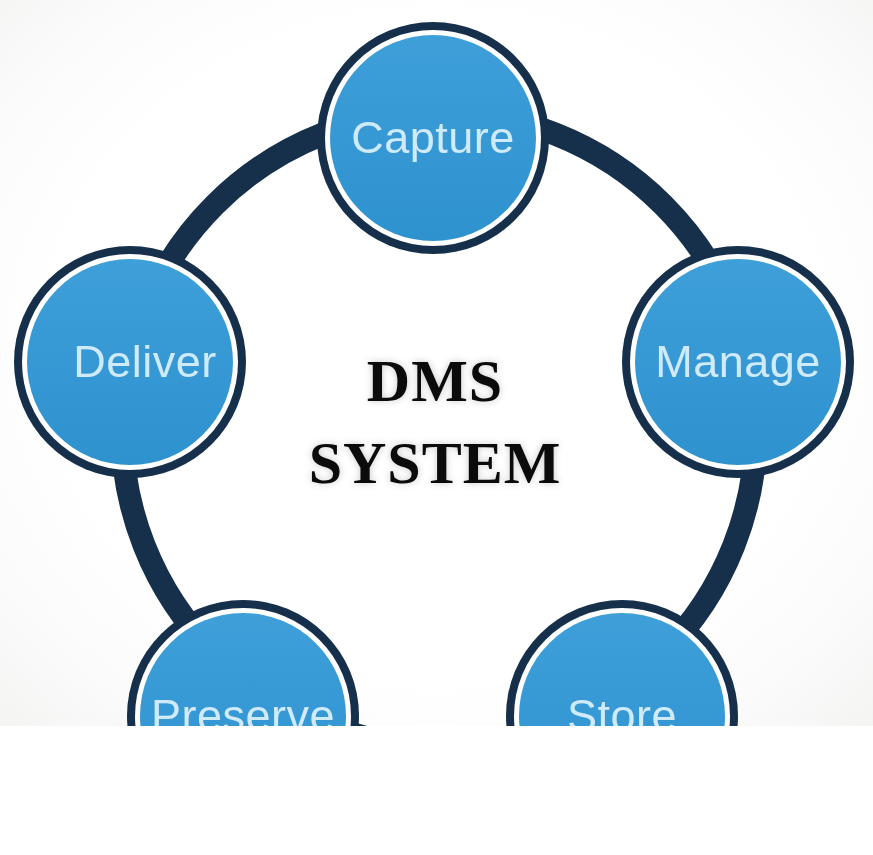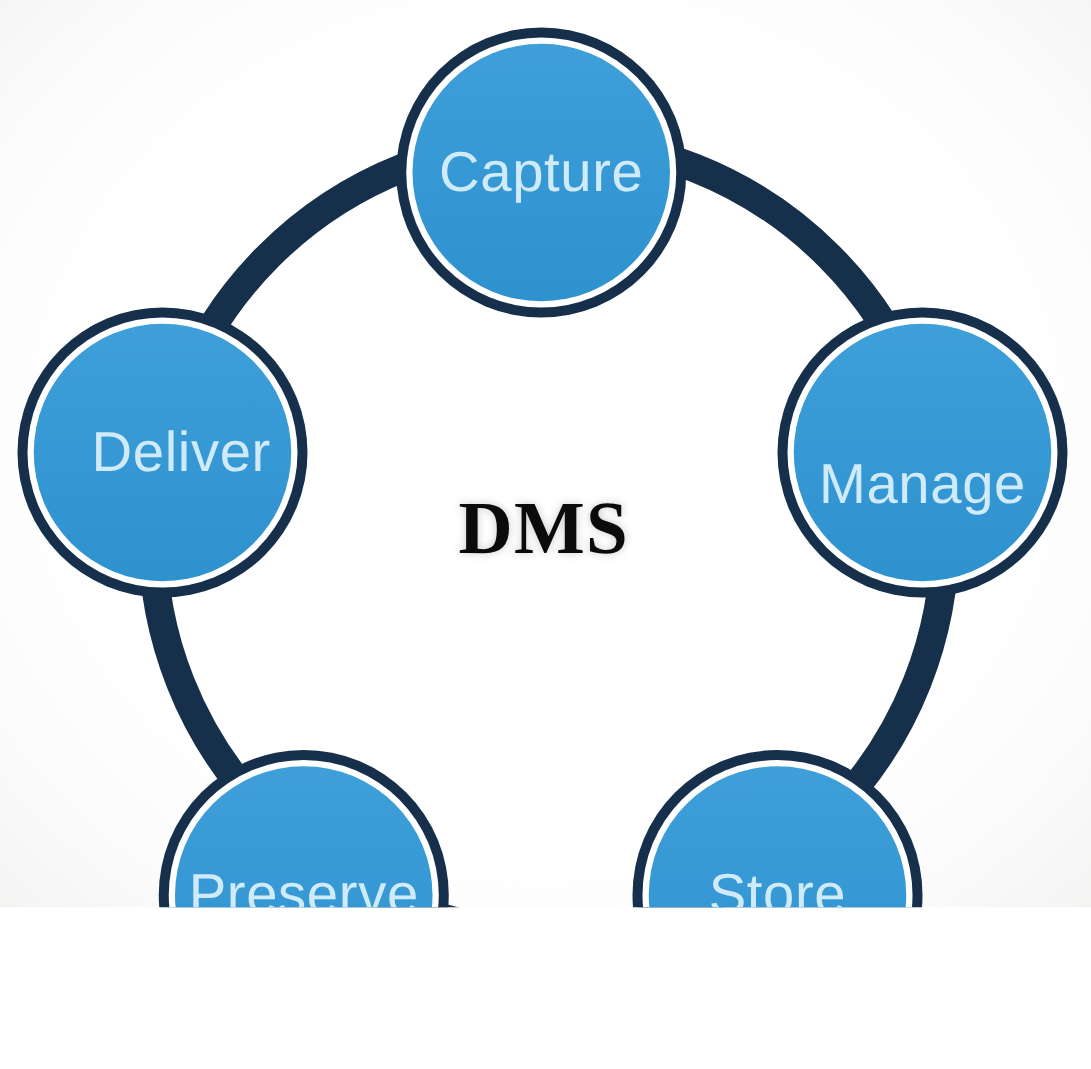--- a/index.html
+++ b/index.html
@@ -114,25 +114,26 @@
 
     <g>
       <circle class="node-outer" cx="130" cy="362" r="116"></circle>
       <circle class="node-gap" cx="130" cy="362" r="108"></circle>
       <circle class="node-fill" cx="130" cy="362" r="103"></circle>
     </g>
   </svg>
 
   <div class="node-label" style="left:433px; top:138px;">Capture</div>
 
-  <div class="node-label" style="left:738px; top:362px;margin-top:26px;">Manage</div>
+  <div class="node-label" style="left:738px; top:362px;">Manage</div>
 
   <div class="node-label" style="left:243px; top:716px;">Preserve</div>
 
   <div class="node-label" style="left:622px; top:716px;">Store</div>
 
   <div class="node-label" style="left:130px; top:362px;margin-left:15px;">Deliver</div>
 
   <div class="center-title">
     <span class="title-line">DMS</span>
+    <span class="title-line">SYSTEM</span>
   </div>
 
 </div>
 
 </body></html>

